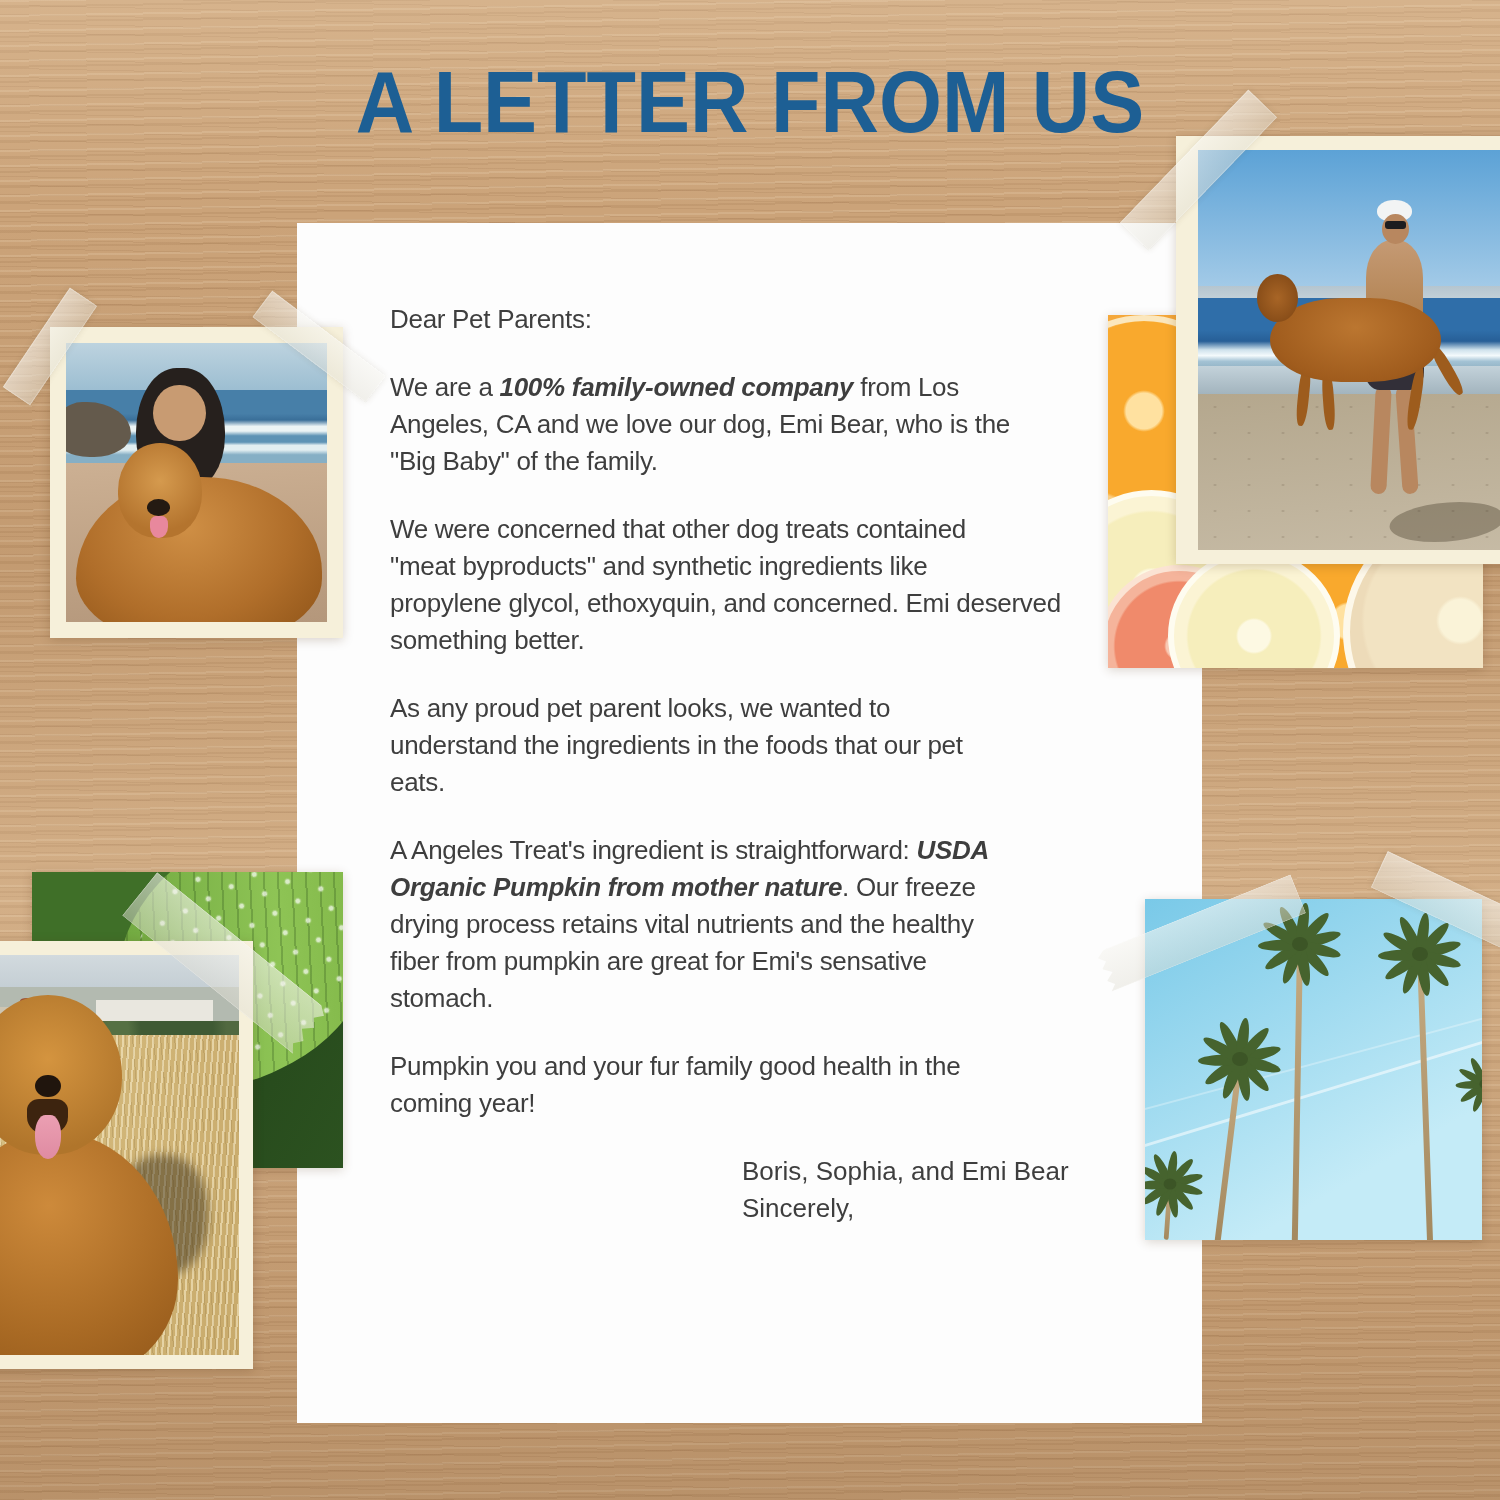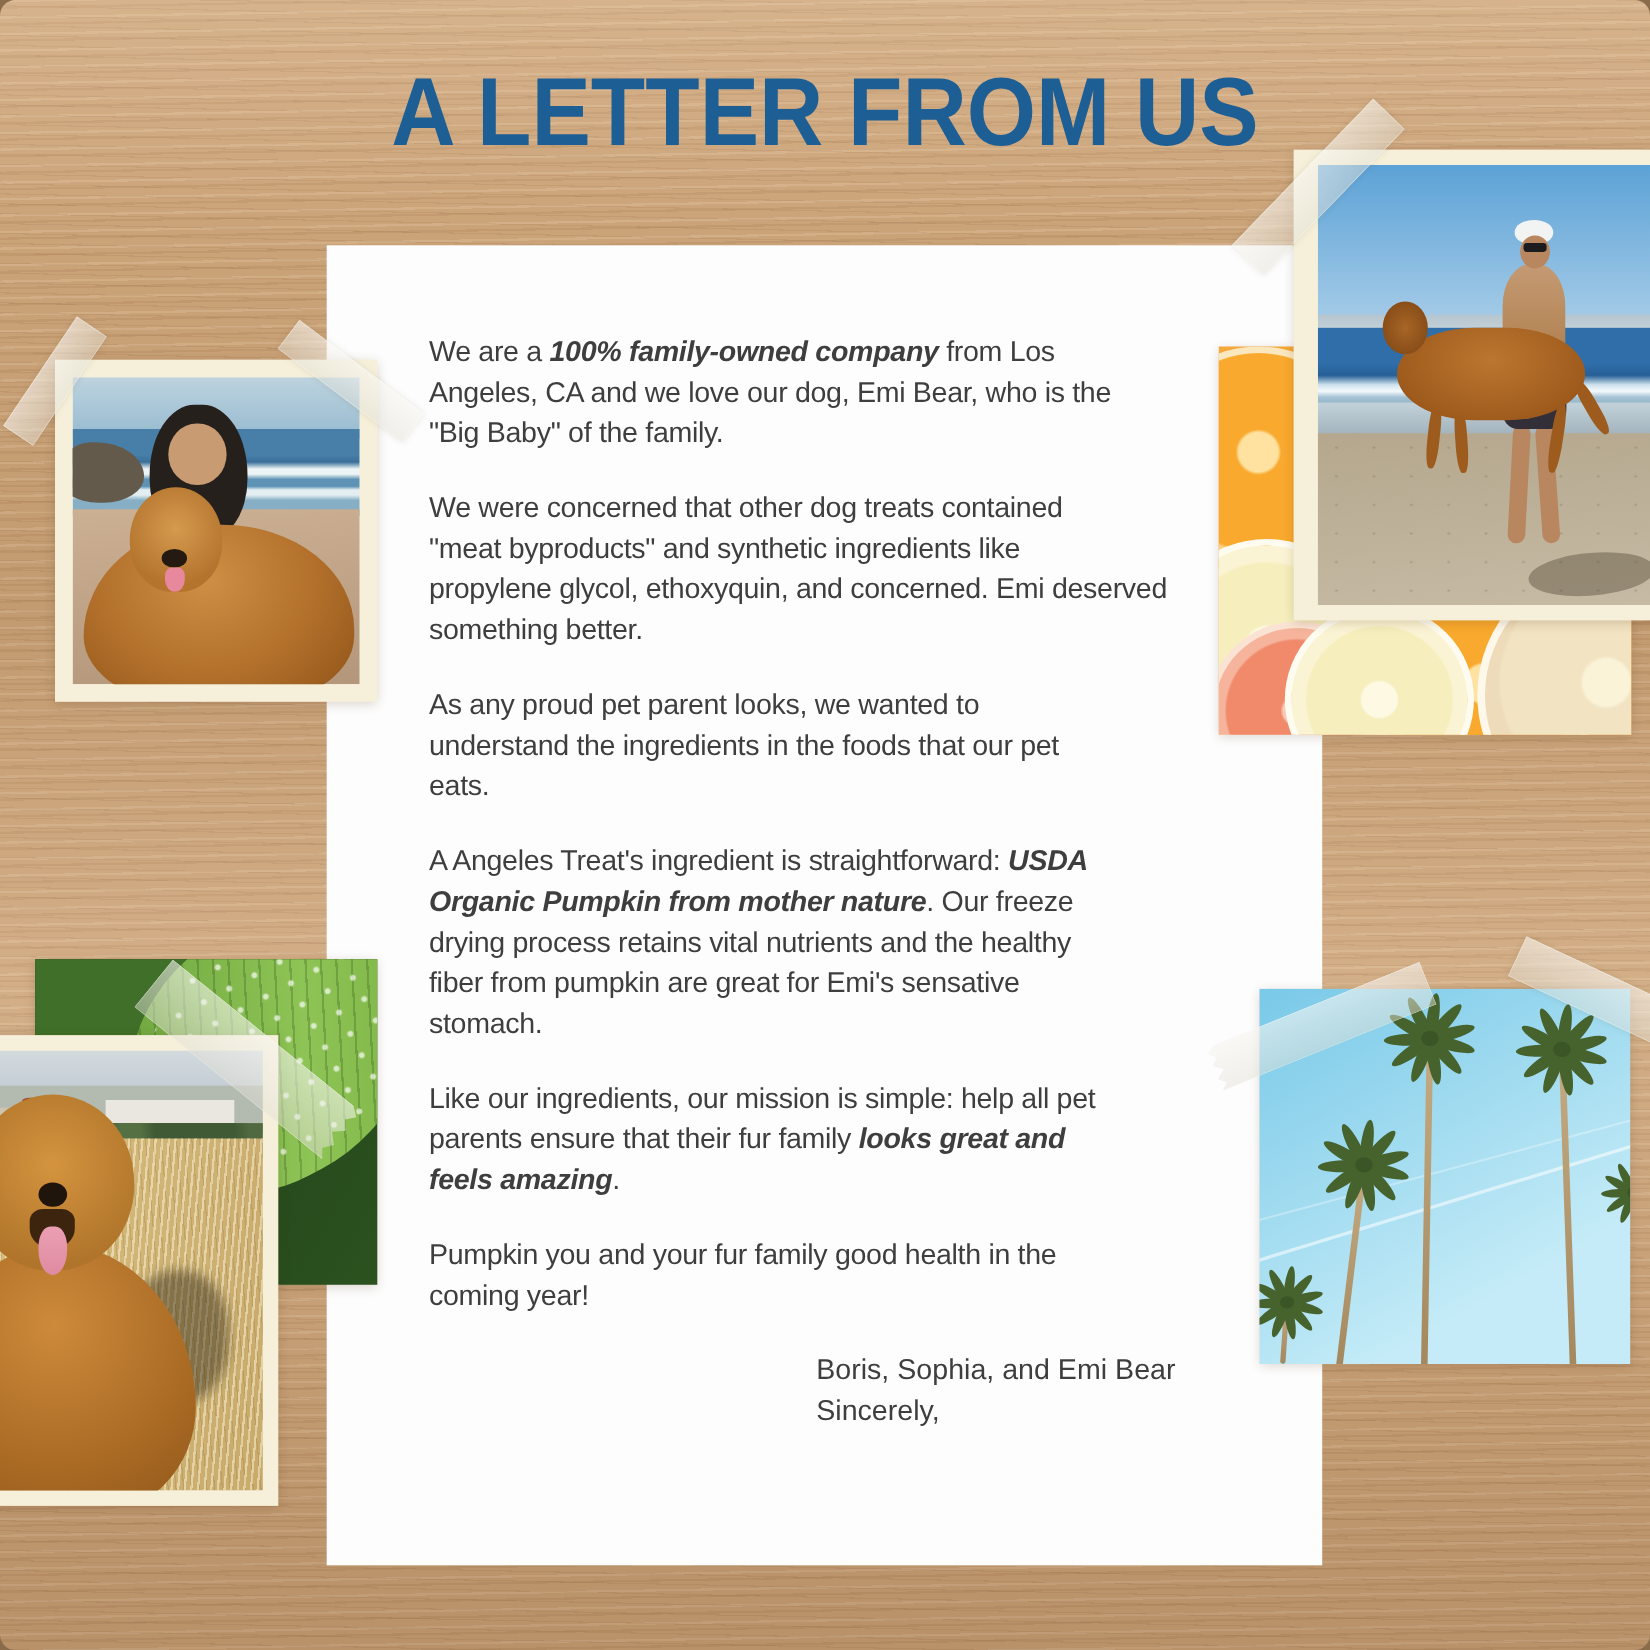--- a/index.html
+++ b/index.html
@@ -6,21 +6,20 @@
   #canvas{
     position:relative;width:1500px;height:1500px;overflow:hidden;
     font-family:"Liberation Sans","DejaVu Sans",sans-serif;
     background-color:#cba379;
     background-image:
       radial-gradient(ellipse 320px 70px at 78% 19%, rgba(120,78,40,.16), transparent 70%),
       radial-gradient(ellipse 280px 60px at 14% 62%, rgba(255,235,205,.22), transparent 70%),
       linear-gradient(180deg, rgba(255,236,208,.22) 0%, rgba(0,0,0,0) 14%, rgba(124,82,43,.10) 38%, rgba(255,238,210,.16) 60%, rgba(110,70,34,.10) 86%, rgba(90,55,25,.16) 100%),
       repeating-linear-gradient(179deg, rgba(255,243,219,.15) 0 2px, rgba(0,0,0,0) 2px 6px, rgba(133,90,50,.13) 6px 8px, rgba(0,0,0,0) 8px 15px),
       repeating-linear-gradient(1.2deg, rgba(115,73,36,.10) 0 1px, transparent 1px 9px);
-    border-radius: 14px;
   }
   .title{
     position:absolute;top:58px;left:0;width:100%;margin:0;text-align:center;
     font-weight:800;font-size:88px;line-height:1;color:#1d5f94;
     letter-spacing:0px;transform:scaleX(.92);
   }
   
   .paper{
     position:absolute;left:297px;top:223px;width:905px;height:1200px;
     background:#fdfdfd;z-index:1;box-sizing:border-box;
@@ -262,25 +261,25 @@
           <span style="transform: rotate(210deg);"></span>
           <span style="transform: rotate(243deg);"></span>
           <span style="transform: rotate(278deg);"></span>
           <span style="transform: rotate(312deg);"></span>
         </div>
         <div class="palm-core"></div>
     </div>
   </div>
 
   <div class="paper">
+    <p class="para"><span>Dear Pet Parents:</span></p>
     <p class="para"><span>We are a </span><span class="em">100% family-owned company</span><span> from Los</span><br><span>Angeles, CA and we love our dog, Emi Bear, who is the</span><br><span>"Big Baby" of the family.</span></p>
     <p class="para"><span>We were concerned that other dog treats contained</span><br><span>"meat byproducts" and synthetic ingredients like</span><br><span>propylene glycol, ethoxyquin, and concerned. Emi deserved</span><br><span>something better.</span></p>
     <p class="para"><span>As any proud pet parent looks, we wanted to</span><br><span>understand the ingredients in the foods that our pet</span><br><span>eats.</span></p>
     <p class="para"><span>A Angeles Treat's ingredient is straightforward: </span><span class="em">USDA</span><br><span class="em">Organic Pumpkin from mother nature</span><span>. Our freeze</span><br><span>drying process retains vital nutrients and the healthy</span><br><span>fiber from pumpkin are great for Emi's sensative</span><br><span>stomach.</span></p>
-    <p class="para"><span>Like our ingredients, our mission is simple: help all pet</span><br><span>parents ensure that their fur family </span><span class="em">looks great and</span><br><span class="em">feels amazing</span><span>.</span></p>
     <p class="para"><span>Pumpkin you and your fur family good health in the</span><br><span>coming year!</span></p>
     <div class="sig">
       <div>Boris, Sophia, and Emi Bear</div>
       <div>Sincerely,</div>
     </div>
   </div>
 
   <div class="frame" id="photoA">
     <div class="scene">
       <div class="a-sky"></div>

